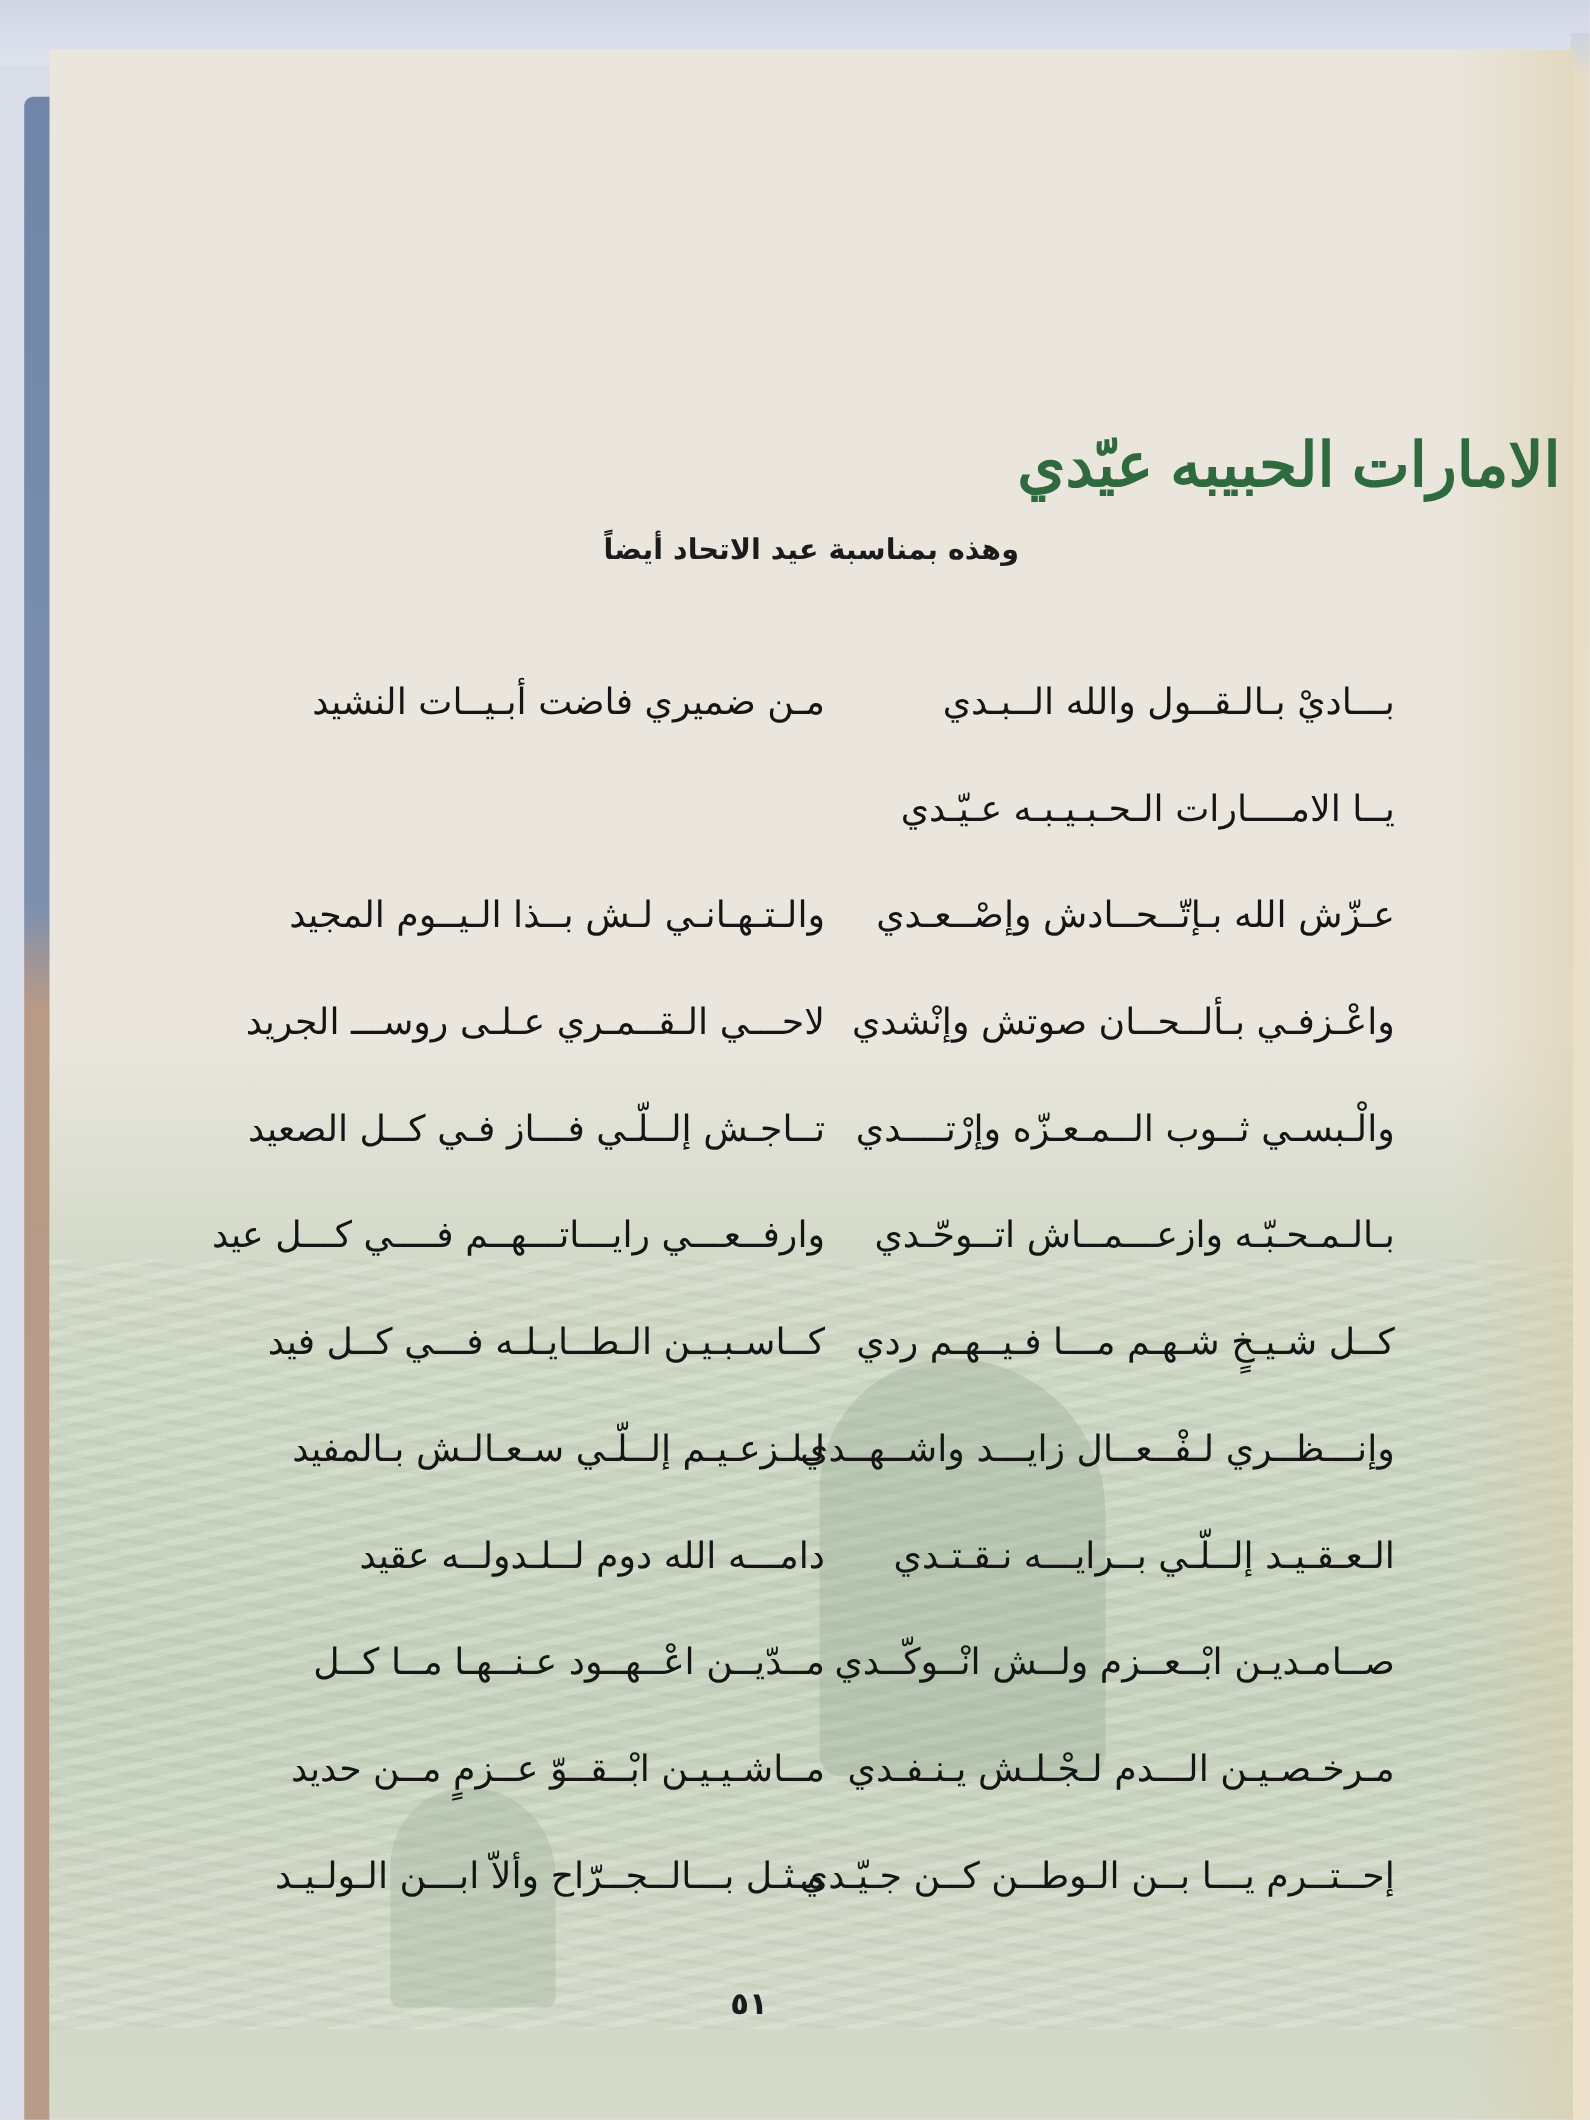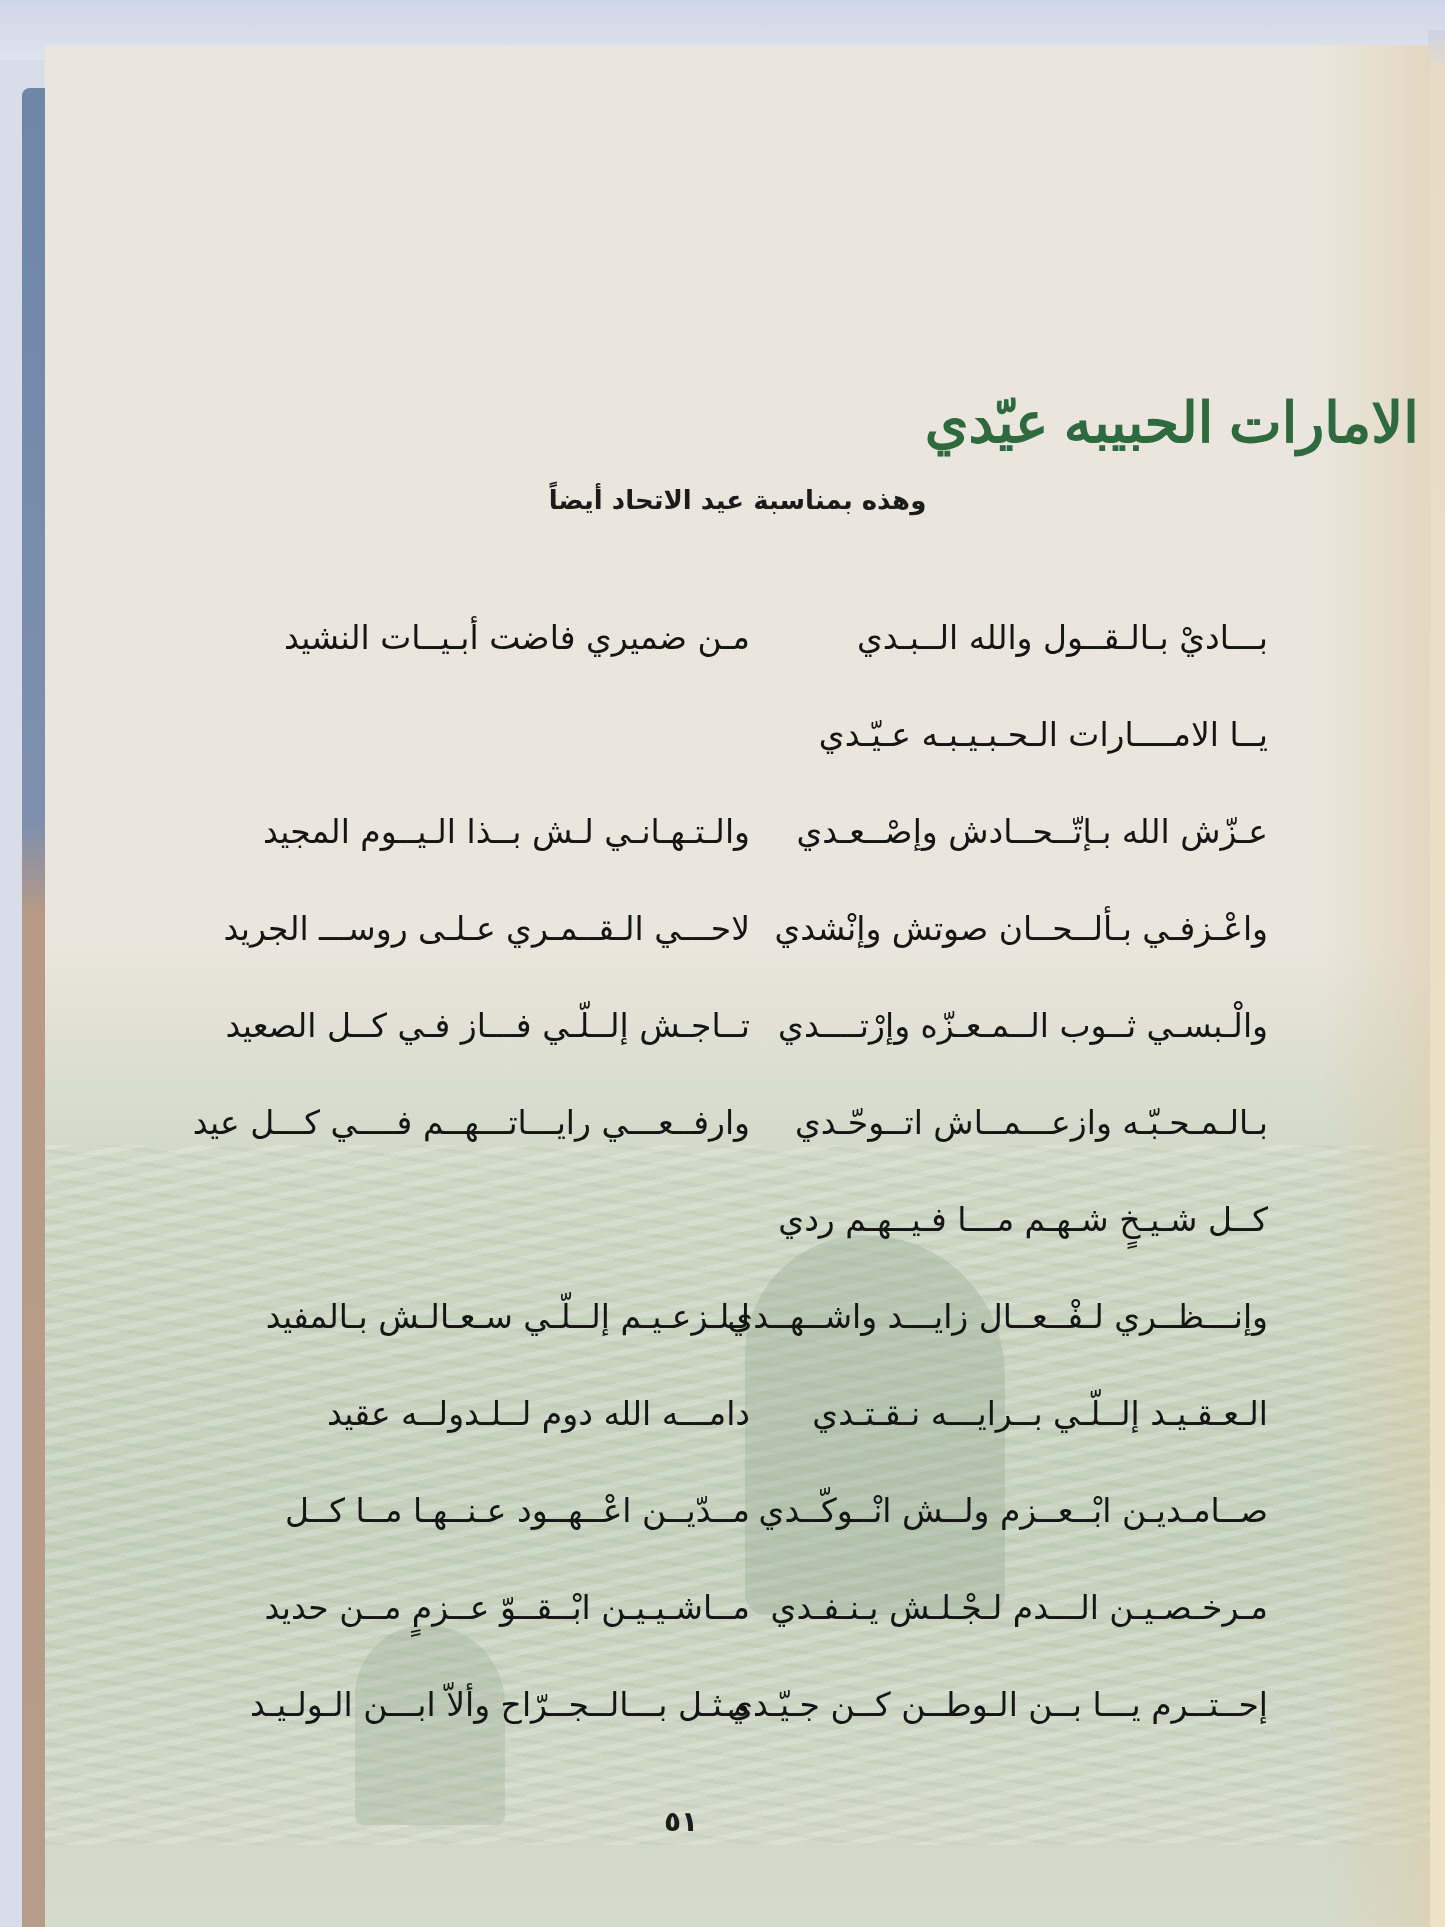--- a/index.html
+++ b/index.html
@@ -117,20 +117,21 @@
     <div class="verse-row">
       <span class="hemistich first">والْـبسـي ثــوب الــمـعـزّه وإرْتــــدي</span>
       <span class="hemistich second">تــاجـش إلــلّـي فـــاز فـي كــل الصعيد</span>
     </div>
     <div class="verse-row">
       <span class="hemistich first">بـالـمـحـبّـه وازعـــمــاش اتــوحّـدي</span>
       <span class="hemistich second">وارفــعـــي رايـــاتـــهــم فــــي كـــل عيد</span>
     </div>
     <div class="verse-row">
       <span class="hemistich first">كــل شـيـخٍ شـهـم مـــا فـيــهـم ردي</span>
+      <span class="hemistich second">كــاسـبـيـن الـطــايـلـه فـــي كــل فيد</span>
     </div>
     <div class="verse-row">
       <span class="hemistich first">وإنـــظــري لـفْــعــال زايـــد واشــهــدي</span>
       <span class="hemistich second">لـلـزعـيـم إلــلّـي سـعـالـش بـالمفيد</span>
     </div>
     <div class="verse-row">
       <span class="hemistich first">الـعـقـيـد إلــلّـي بــرايـــه نـقـتـدي</span>
       <span class="hemistich second">دامـــه الله دوم لــلـدولــه عقيد</span>
     </div>
     <div class="verse-row">

